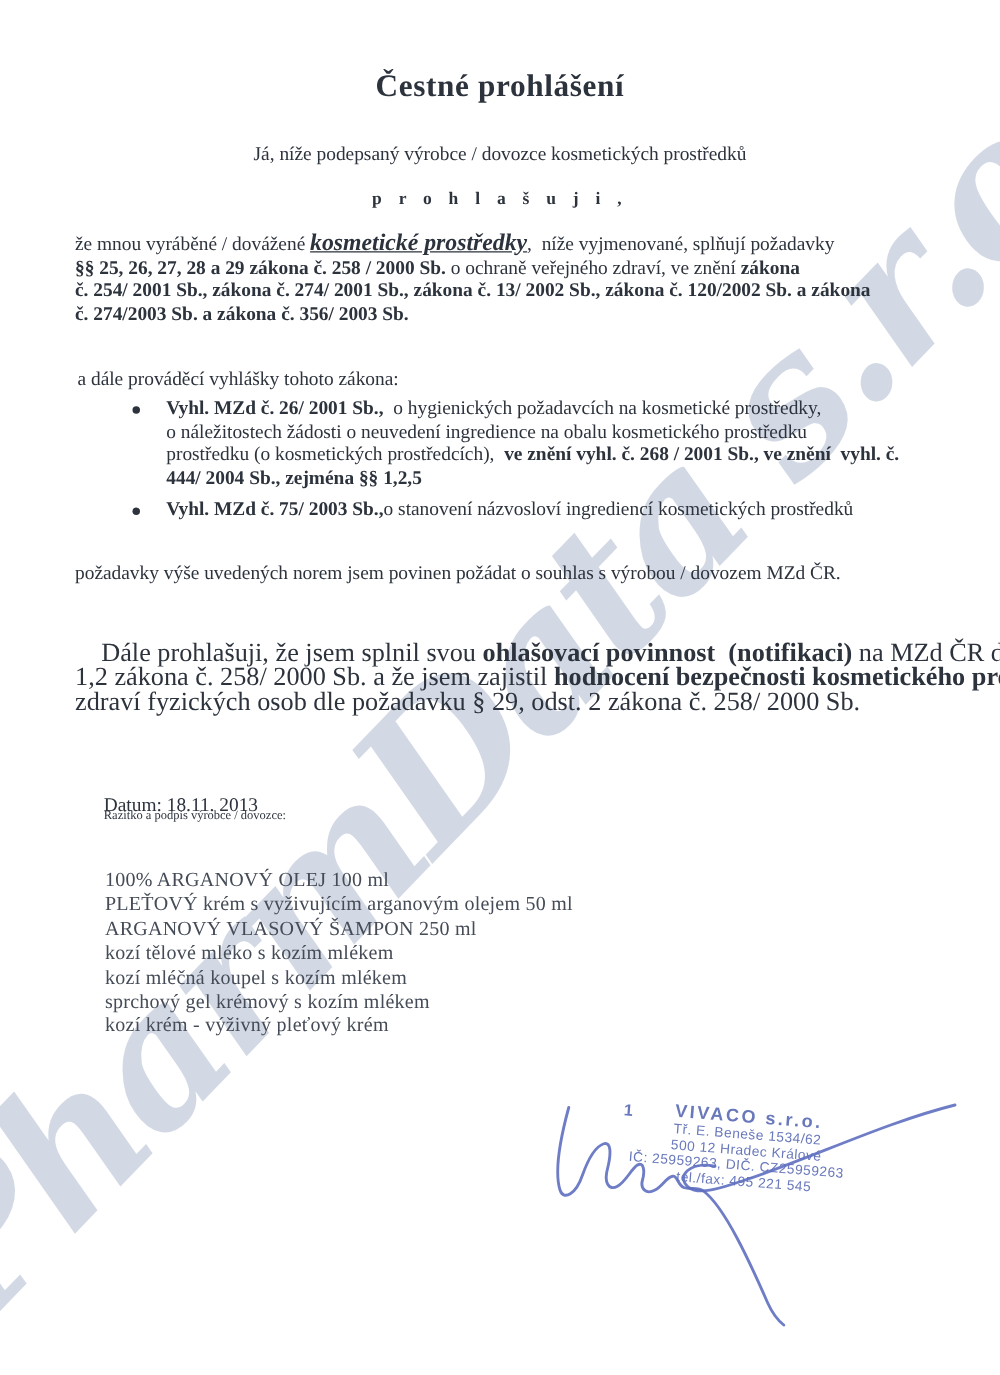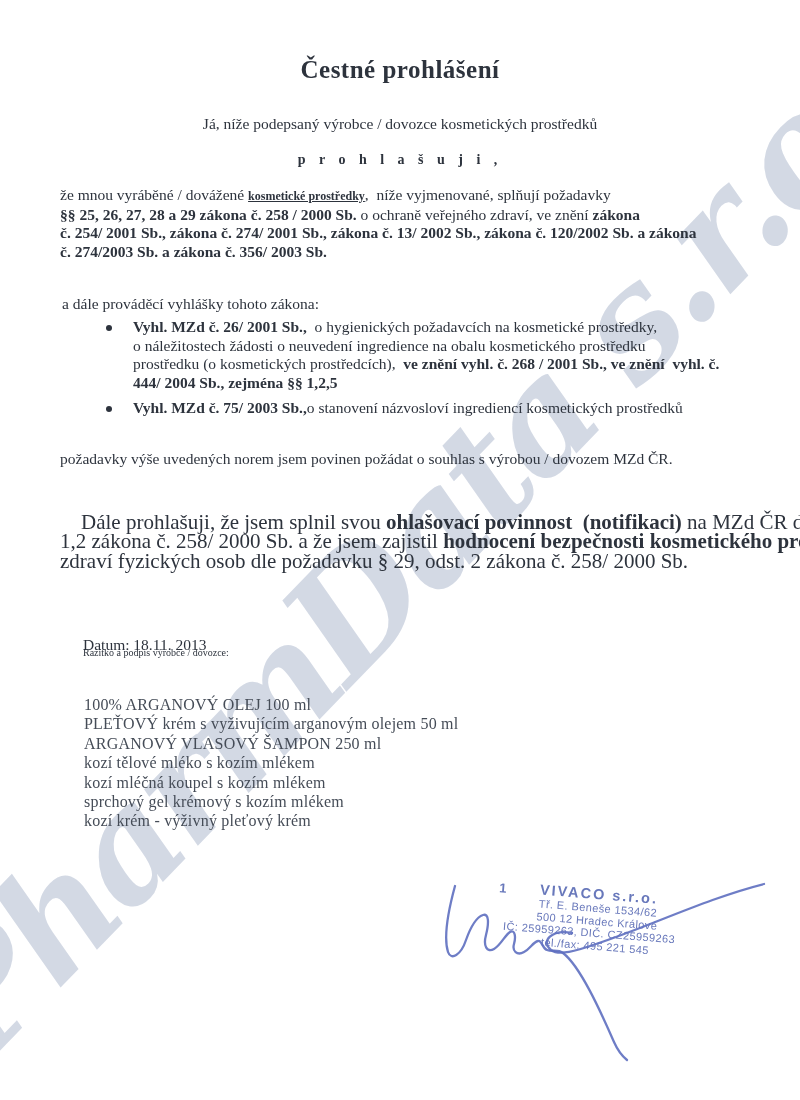--- a/index.html
+++ b/index.html
@@ -12,21 +12,21 @@
   html,body{margin:0;padding:0;}
   body{
     width:800px;height:1100px;position:relative;background:#ffffff;
     font-family:"Liberation Serif", serif;color:var(--text);overflow:hidden;
   }
   .abs{position:absolute;}
   .centered{left:0;width:100%;text-align:center;}
   .line{white-space:pre;}
   .line .b{font-weight:bold;}
   .line .u{text-decoration:underline;}
-  .line .big{font-size:12px;}
+  .line .big{font-size:19px;font-style:italic;}
   .watermark{
     left:400px;top:560px;
     transform:translate(-50%,-50%) rotate(-46deg);
     font-family:"DejaVu Serif", serif;font-style:italic;font-weight:bold;
     font-size:150px;letter-spacing:-6px;color:var(--watermark);
     white-space:nowrap;opacity:.85;
   }
   .title{top:56px;font-size:25px;font-weight:bold;letter-spacing:.5px;}
   .intro{top:115px;font-size:15.5px;}
   .prohlasuji{top:152px;font-size:14px;font-weight:bold;letter-spacing:5px;}

